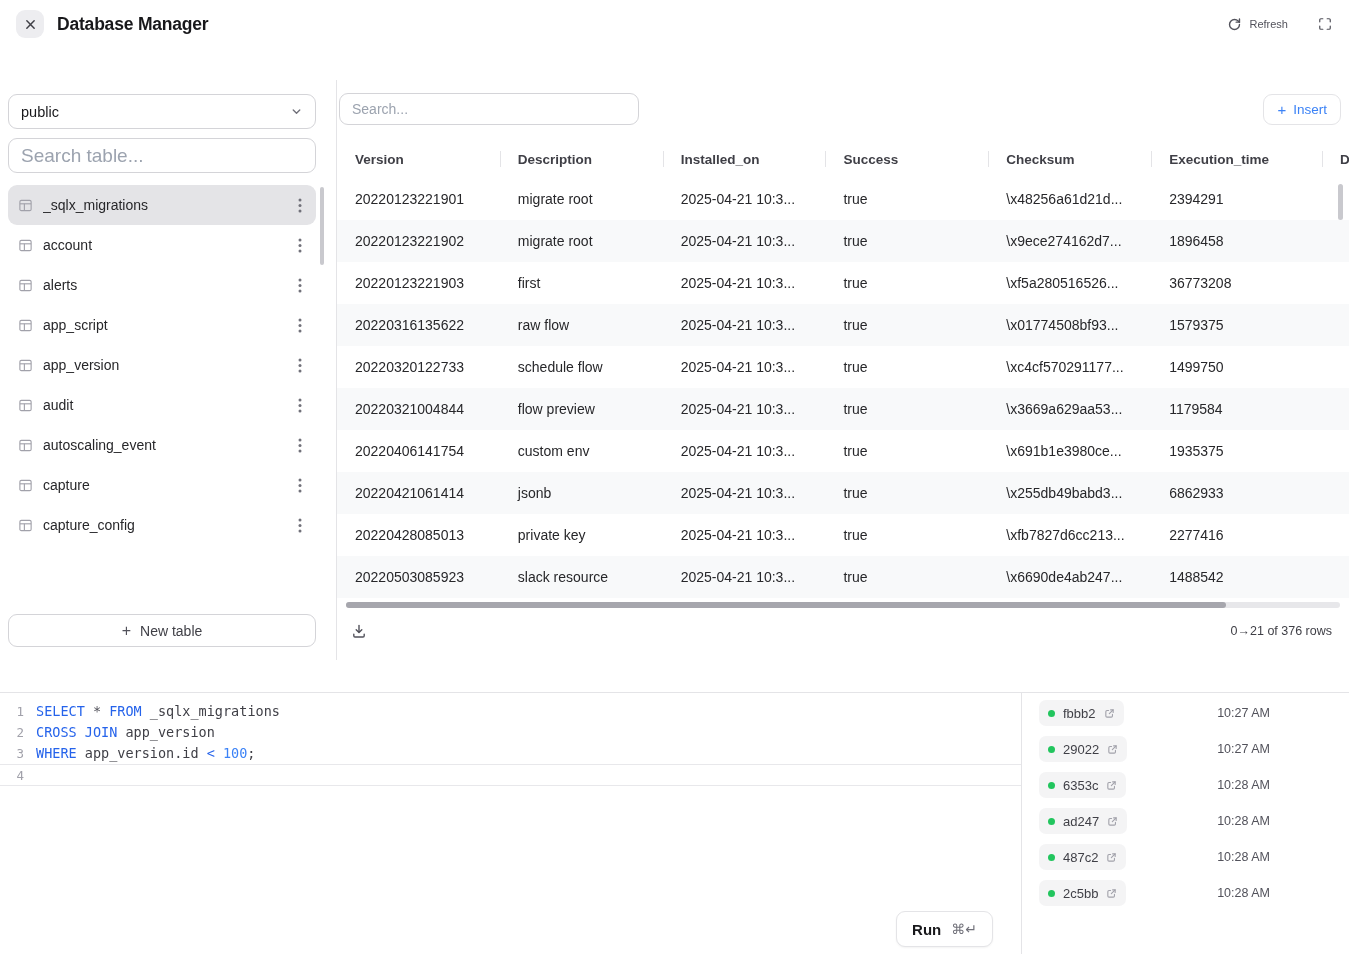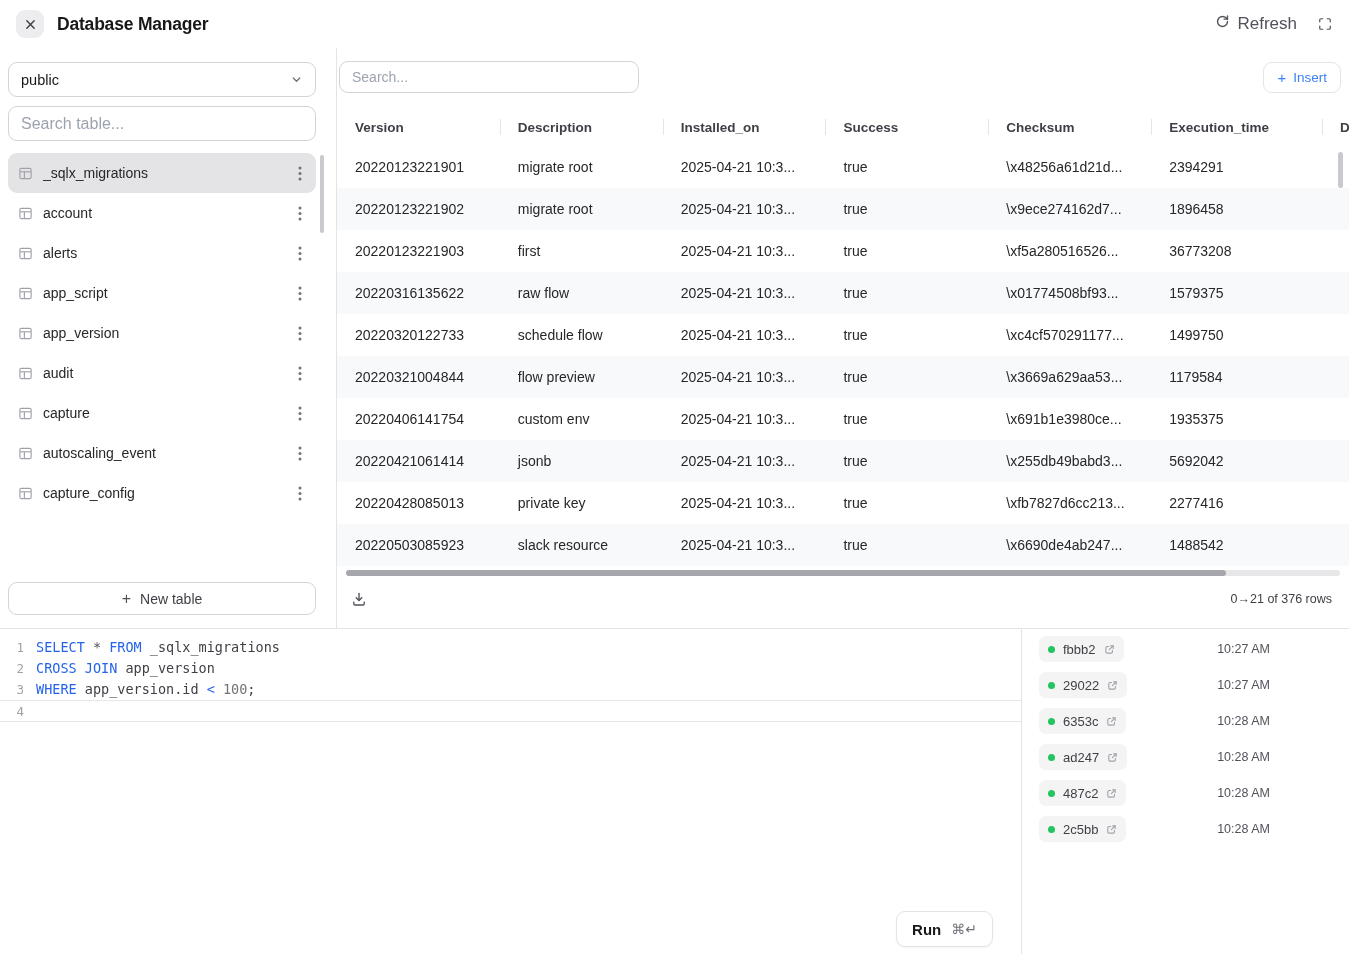--- a/index.html
+++ b/index.html
@@ -1,37 +1,37 @@
 <!DOCTYPE html>
 <html><head>
 <meta charset="utf-8">
 <style>
   * { margin:0; padding:0; box-sizing:border-box; }
   html,body { background:#fff; }
   body { overflow:hidden; }
-  .app { width:1349px; height:954px; font-family:"Liberation Sans",sans-serif; color:#18181b; display:flex; flex-direction:column; overflow:hidden; background:#fff; }
+  .app { width:1349px; height:954px; font-family:"Liberation Sans",sans-serif; color:#18181b; display:flex; flex-direction:column; overflow:hidden; background:#fff;gap:32px; }
   button { font-family:inherit; background:none; border:none; cursor:pointer; color:inherit; }
   input { font-family:inherit; outline:none; }
 
   
   .header { flex:none; height:48px; display:flex; align-items:center; padding:0 17px 0 16px; gap:13px; }
   .close-btn { width:28px; height:28px; border-radius:9px; background:#ededf0; display:flex; align-items:center; justify-content:center; flex:none; }
   .title { font-size:17.5px; font-weight:700; letter-spacing:-0.2px; }
   .spacer { flex:1; }
-  .refresh-btn { display:flex; align-items:flex-start; gap:7px; color:#52525b; font-size:17px; font-weight:500; margin-right:8px; }
+  .refresh-btn { display:flex; align-items:center; gap:7px; color:#52525b; font-size:11px; font-weight:500; margin-right:17px; }
   .icon-btn { display:flex; align-items:center; color:#52525b; }
   .icn { display:inline-flex; align-items:center; }
 
   
   .upper { flex:none; height:580px; display:flex; min-height:0; }
 
   
   .sidebar { width:336px; flex:none; display:flex; flex-direction:column; padding:14px 20px 13px 8px; position:relative; background:#fff; }
   .select-box { height:35px; border:1px solid #d4d4d8; border-radius:9px; display:flex; align-items:center; justify-content:space-between; padding:0 12px; font-size:14.5px; background:#fff; width:100%; }
-  .search-input { height:35px; margin-top:9px; border:1px solid #d4d4d8; border-radius:9px; padding:0 12px; font-size:16px; width:100%; }
+  .search-input { height:35px; margin-top:9px; border:1px solid #d4d4d8; border-radius:9px; padding:0 12px; font-size:19px; width:100%; }
   .search-input::placeholder { color:#9ca3af; }
   .table-list { margin-top:12px; flex:1; overflow:hidden; }
   .side-item { height:40px; display:flex; align-items:center; gap:10px; padding:0 4px 0 10px; border-radius:9px; }
   .side-item.selected { background:#e4e4e7; }
   .side-label { flex:1; font-size:14px; color:#27272a; white-space:nowrap; overflow:hidden; }
   .kebab { width:24px; height:28px; display:flex; align-items:center; justify-content:center; flex:none; }
   .new-table-btn { margin-top:8px; height:33px; flex:none; border:1px solid #d4d4d8; border-radius:9px; display:flex; align-items:center; justify-content:center; gap:9px; font-size:14px; color:#3f3f46; font-weight:500; background:#fff; width:100%; }
   .plus { font-size:16px; color:#52525b; line-height:1; }
   .sidebar-scrollbar { position:absolute; right:12px; top:107px; width:4px; height:78px; border-radius:2px; background:#c9c9ce; }
 
@@ -58,21 +58,21 @@
   .rows-info { font-size:12.5px; color:#3f3f46; }
 
   
   .lower { flex:1; min-height:0; display:flex; border-top:1px solid #e4e4e7; }
   .editor { flex:1; min-width:0; position:relative; padding-top:8px; font-family:"DejaVu Sans Mono","Liberation Mono",monospace; font-size:13.5px; }
   .ed-line { display:flex; height:21px; line-height:21px; }
   .ed-line.active { border-top:1px solid #e8e8eb; border-bottom:1px solid #e8e8eb; height:22px; }
   .gutter { flex:none; width:24px; text-align:right; color:#a1a1aa; font-size:12.5px; }
   .code { padding-left:12px; white-space:pre; color:#3f3f46; }
   .tok-kw { color:#2563eb; }
-  .tok-num { color:#737373; }
+  .tok-num { color:#3b82f6; }
   .tok-op { color:#52525b; }
   .tok-plain { color:#3f3f46; }
   .run-btn { position:absolute; right:28px; bottom:7px; height:36px; padding:0 15px; border:1px solid #e4e4e7; border-radius:9px; background:#fff; display:flex; align-items:center; gap:10px; box-shadow:0 1px 2px rgba(0,0,0,0.05); font-family:"Liberation Sans",sans-serif; }
   .run-label { font-size:15px; font-weight:600; color:#18181b; }
   .run-kbd { font-size:14px; color:#71717a; }
 
   .history { width:328px; flex:none; border-left:1px solid #e4e4e7; padding-top:2px; }
   .hist-item { height:36px; display:flex; align-items:center; justify-content:space-between; padding:0 79px 0 17px; }
   .pill { display:flex; align-items:center; gap:8px; background:#f4f4f5; border-radius:7px; height:26px; padding:0 9px; }
   .dot { width:7px; height:7px; border-radius:50%; background:#22c55e; flex:none; }
@@ -251,41 +251,41 @@
   </div>
 
   <div class="side-item">
     <span class="icn">
       <svg width="15" height="15" viewBox="0 0 16 16" fill="none" stroke="#a1a1aa" stroke-width="1.2">
                 <rect x="2" y="2.5" width="12" height="11" rx="1.6"></rect>
                 <path d="M2 6.2h12"></path>
                 <path d="M6.8 6.2v7.3"></path>
               </svg>
     </span>
+    <span class="side-label">autoscaling_event</span>
+    <button class="kebab">
+      <span class="icn">
+        <svg width="4" height="17" viewBox="0 0 4 17">
+                  <circle cx="2" cy="3" r="1.5" fill="#71717a"></circle>
+                  <circle cx="2" cy="8.5" r="1.5" fill="#71717a"></circle>
+                  <circle cx="2" cy="14" r="1.5" fill="#71717a"></circle>
+                </svg>
+      </span>
+    </button>
+  </div>
+
+  <div class="side-item">
+    <span class="icn">
+      <svg width="15" height="15" viewBox="0 0 16 16" fill="none" stroke="#a1a1aa" stroke-width="1.2">
+                <rect x="2" y="2.5" width="12" height="11" rx="1.6"></rect>
+                <path d="M2 6.2h12"></path>
+                <path d="M6.8 6.2v7.3"></path>
+              </svg>
+    </span>
     <span class="side-label">capture</span>
-    <button class="kebab">
-      <span class="icn">
-        <svg width="4" height="17" viewBox="0 0 4 17">
-                  <circle cx="2" cy="3" r="1.5" fill="#71717a"></circle>
-                  <circle cx="2" cy="8.5" r="1.5" fill="#71717a"></circle>
-                  <circle cx="2" cy="14" r="1.5" fill="#71717a"></circle>
-                </svg>
-      </span>
-    </button>
-  </div>
-
-  <div class="side-item">
-    <span class="icn">
-      <svg width="15" height="15" viewBox="0 0 16 16" fill="none" stroke="#a1a1aa" stroke-width="1.2">
-                <rect x="2" y="2.5" width="12" height="11" rx="1.6"></rect>
-                <path d="M2 6.2h12"></path>
-                <path d="M6.8 6.2v7.3"></path>
-              </svg>
-    </span>
-    <span class="side-label">autoscaling_event</span>
     <button class="kebab">
       <span class="icn">
         <svg width="4" height="17" viewBox="0 0 4 17">
                   <circle cx="2" cy="3" r="1.5" fill="#71717a"></circle>
                   <circle cx="2" cy="8.5" r="1.5" fill="#71717a"></circle>
                   <circle cx="2" cy="14" r="1.5" fill="#71717a"></circle>
                 </svg>
       </span>
     </button>
   </div>
@@ -402,21 +402,21 @@
                 <td>\x691b1e3980ce...</td>
                 <td>1935375</td>
                 <td></td>
               </tr>
               <tr>
                 <td>20220421061414</td>
                 <td>jsonb</td>
                 <td>2025-04-21 10:3...</td>
                 <td>true</td>
                 <td>\x255db49babd3...</td>
-                <td>5692042</td>
+                <td>6862933</td>
                 <td></td>
               </tr>
               <tr>
                 <td>20220428085013</td>
                 <td>private key</td>
                 <td>2025-04-21 10:3...</td>
                 <td>true</td>
                 <td>\xfb7827d6cc213...</td>
                 <td>2277416</td>
                 <td></td>

